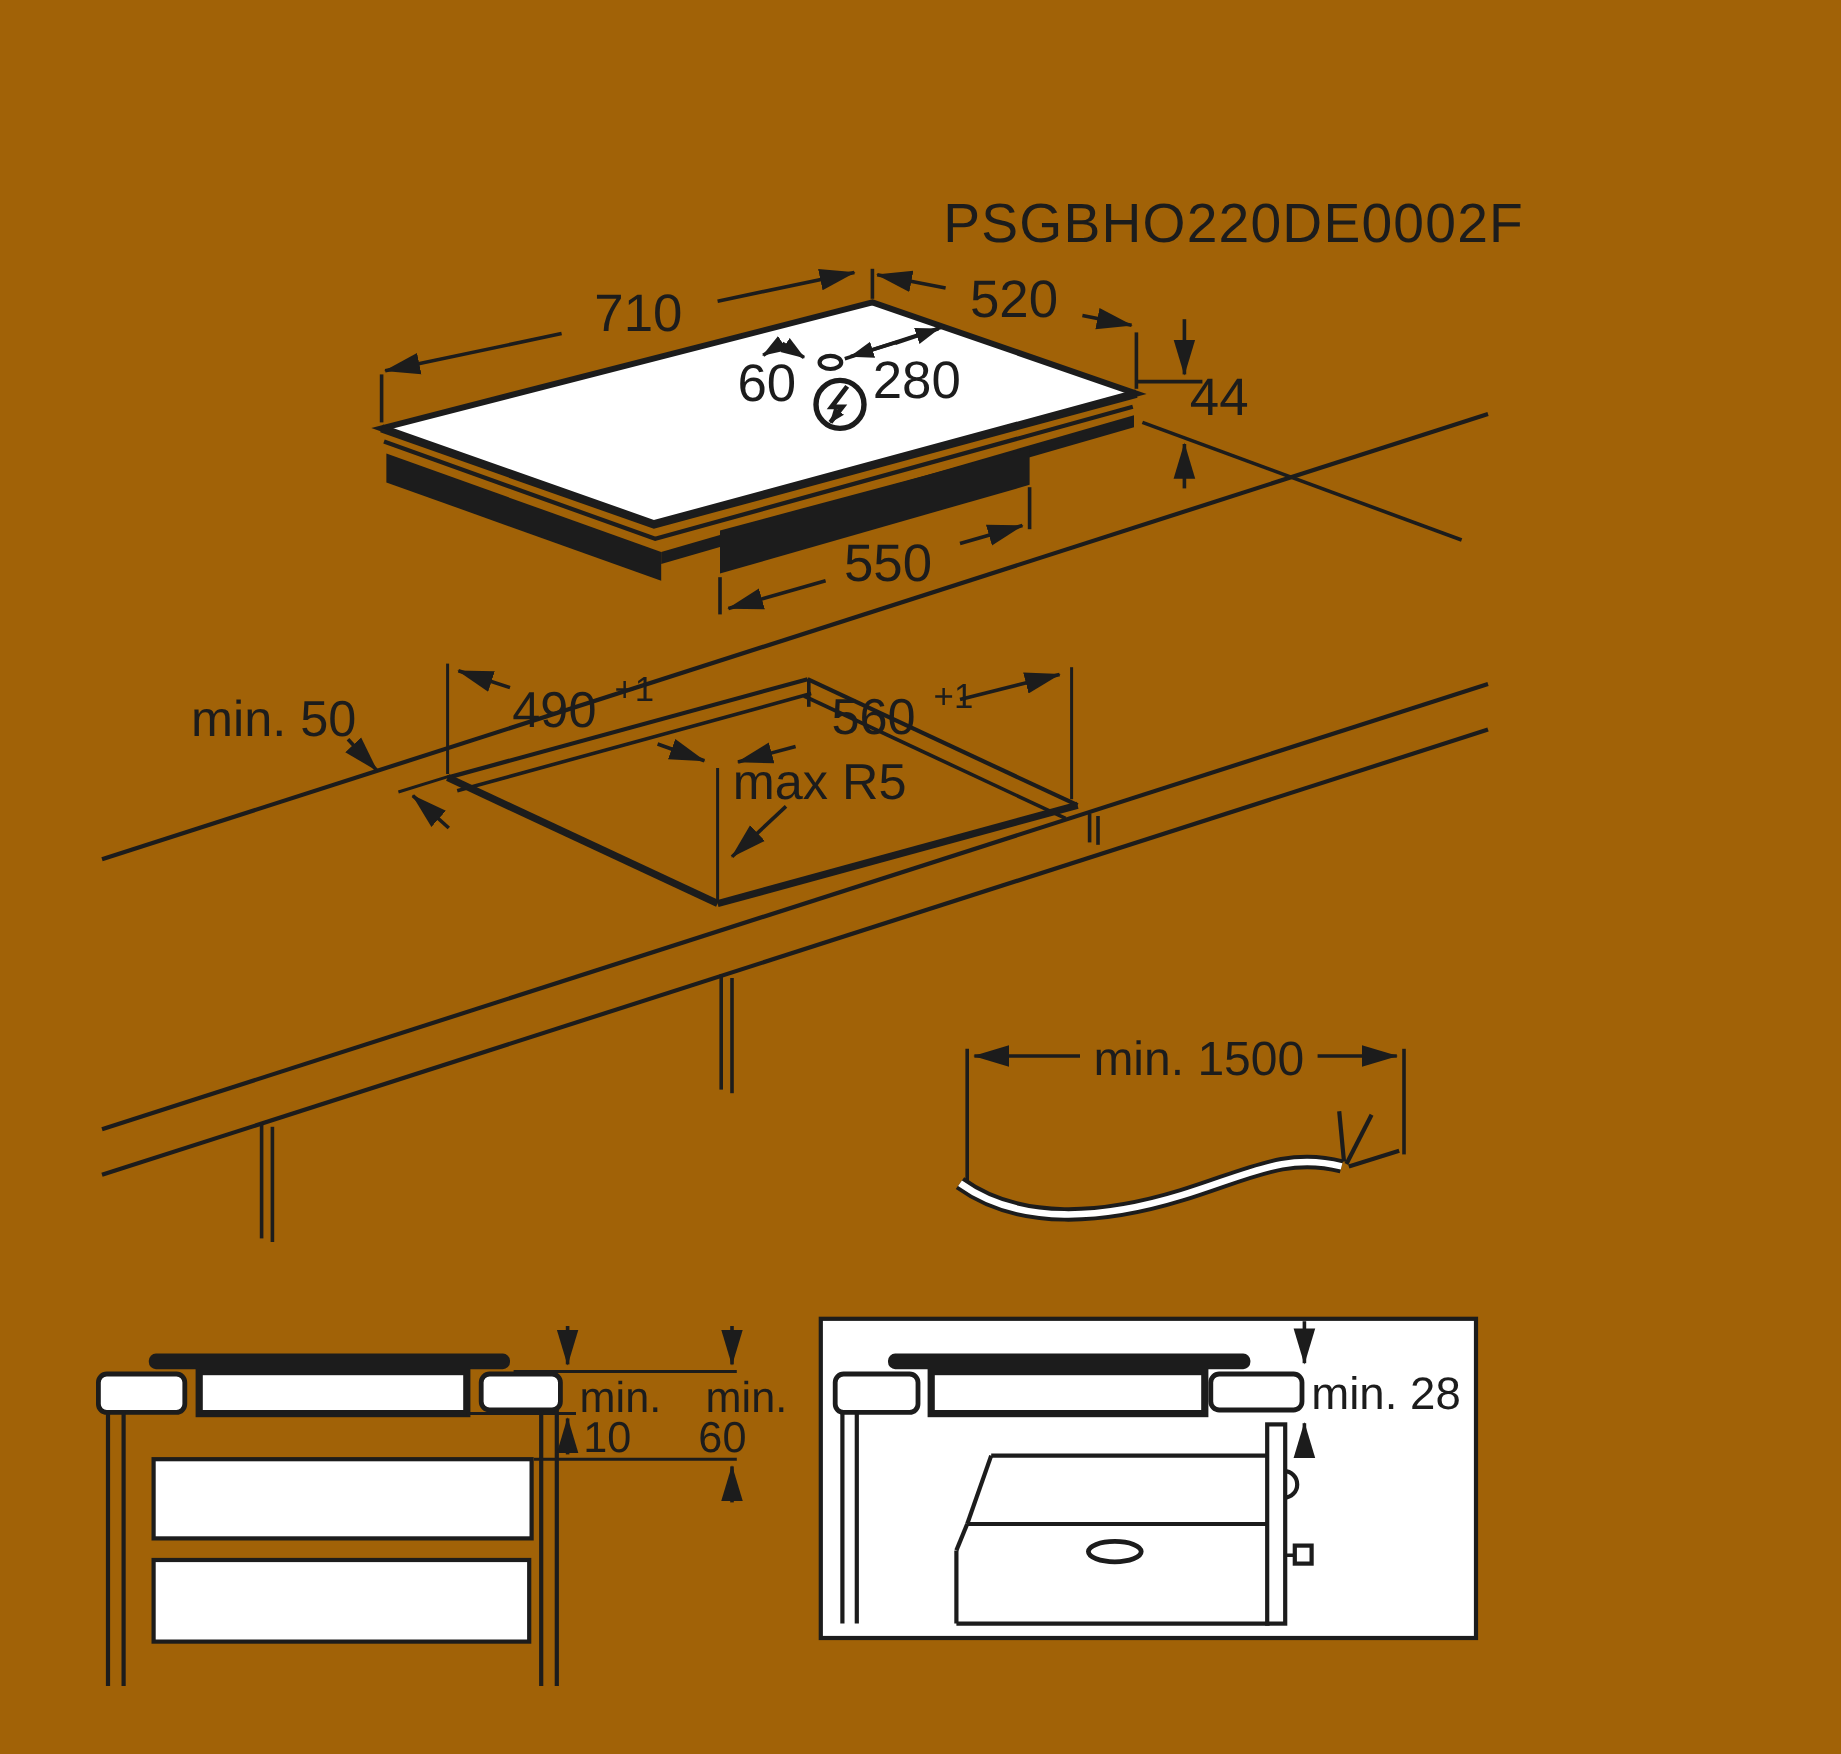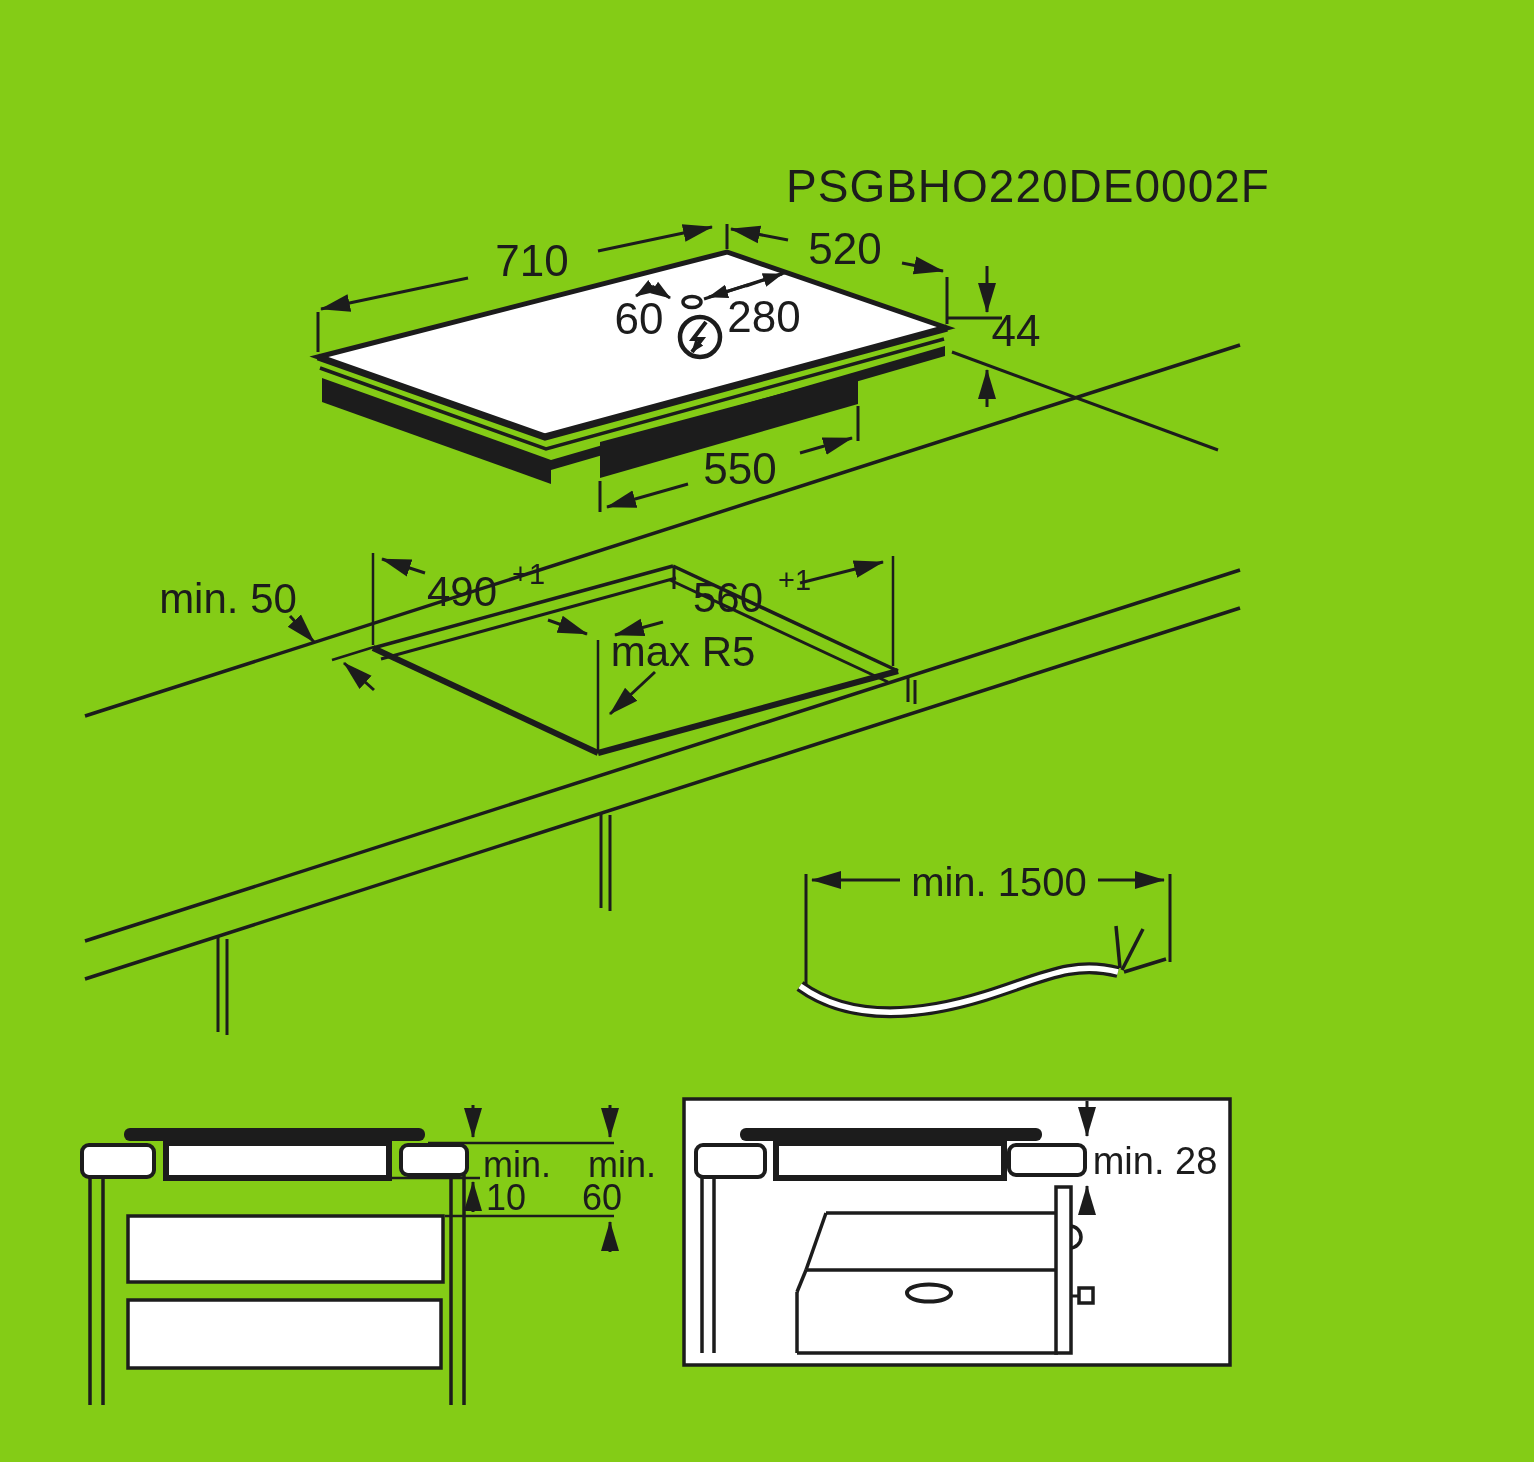--- a/index.html
+++ b/index.html
@@ -1,19 +1,19 @@
 <!DOCTYPE html>
 <html><head>
 <meta charset="utf-8">
 <style>
   html,body{margin:0;padding:0;background:#ffffff;}
   .page{
     position:relative;
     width:1534px;height:1462px;
-    background:#84cc16;
+    background:#a16207;
     font-family:"Liberation Sans", sans-serif;
     overflow:hidden;
   }
   svg{display:block;}
   text{
     font-family:"Liberation Sans", sans-serif;
     fill:#1c1c1c;
   }
   .dim{font-size:44px;}
   .dim42{font-size:42px;}

